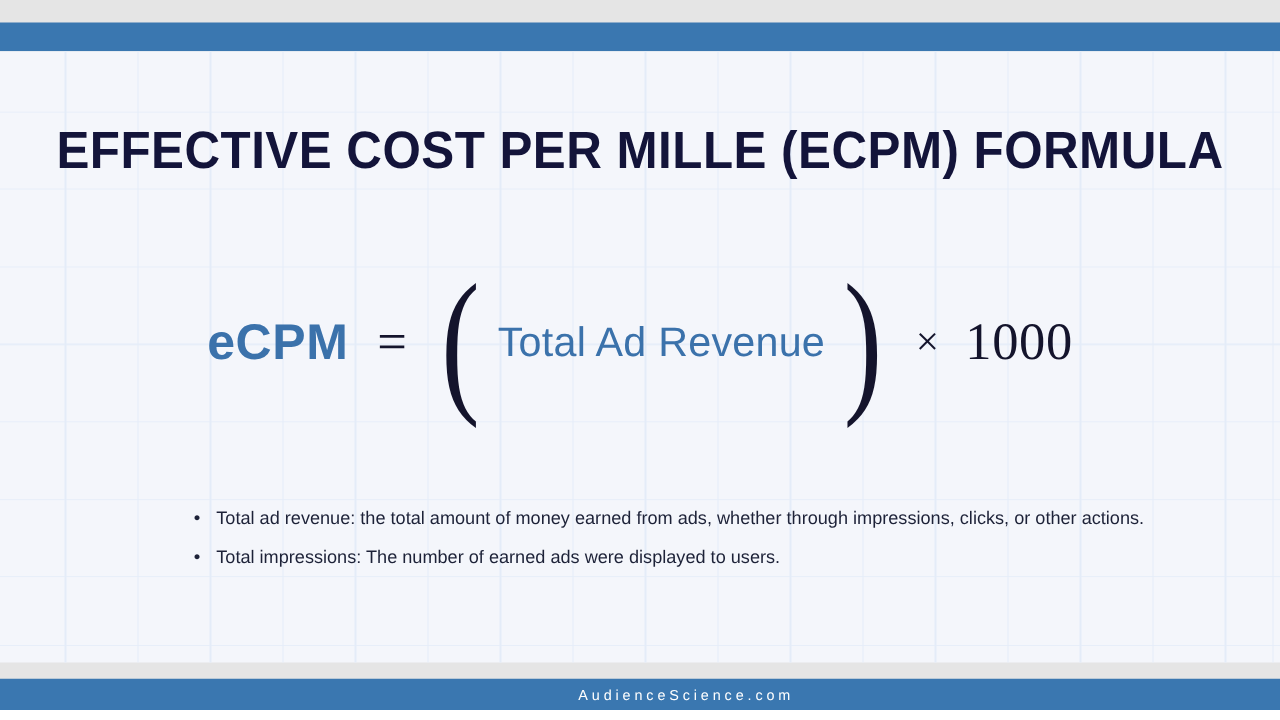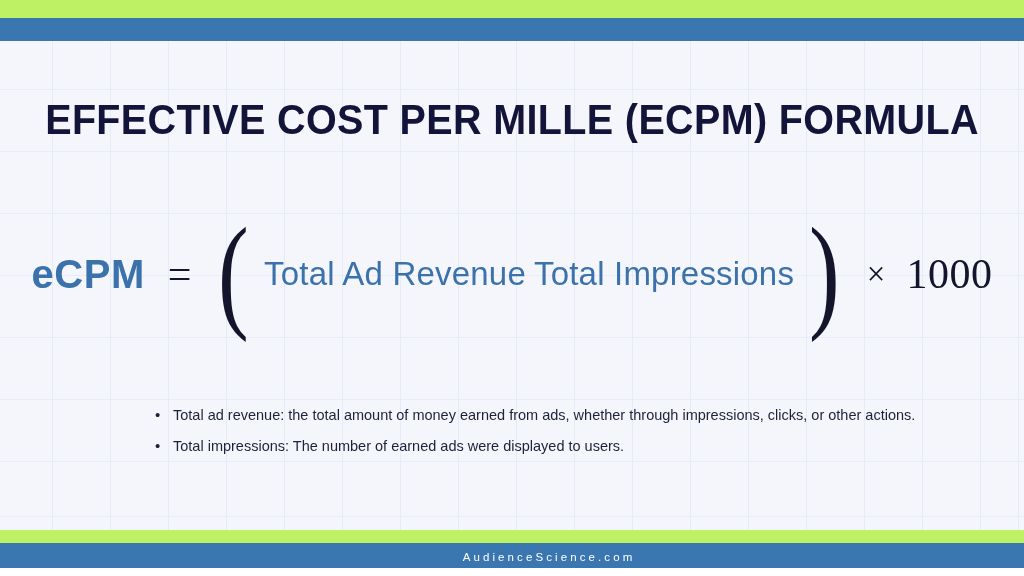--- a/index.html
+++ b/index.html
@@ -12,21 +12,21 @@
     height: 576px;
     background: #ffffff;
     font-family: "Liberation Sans", sans-serif;
     overflow: hidden;
   }
 
   .slide {
     position: relative;
     width: 1024px;
     height: 568px;
-    background: #bef264;
+    background: #e5e5e5;
     overflow: hidden;
   }
 
   
   .bar {
     position: absolute;
     left: 0;
     width: 1024px;
     background: #3a77b0;
   }
@@ -200,21 +200,20 @@
 
   <div class="title">EFFECTIVE COST PER MILLE (ECPM) FORMULA</div>
 
   <div class="formula">
     <span class="f-lhs">eCPM</span>
     <span class="f-eq">=</span>
     <span class="paren paren-left">(</span>
     <span class="fraction">
       <span class="numerator">Total Ad Revenue</span>
       <span class="frac-bar"></span>
-      <span class="denominator">Total Impressions</span>
     </span>
     <span class="paren paren-right">)</span>
     <span class="f-times">×</span>
     <span class="f-mult">1000</span>
   </div>
 
   <div class="bullets">
     <div class="bullet-row">
       <span class="bullet-dot">•</span>
       <span class="bullet-text">Total ad revenue: the total amount of money earned from ads, whether through impressions, clicks, or other actions.</span>

